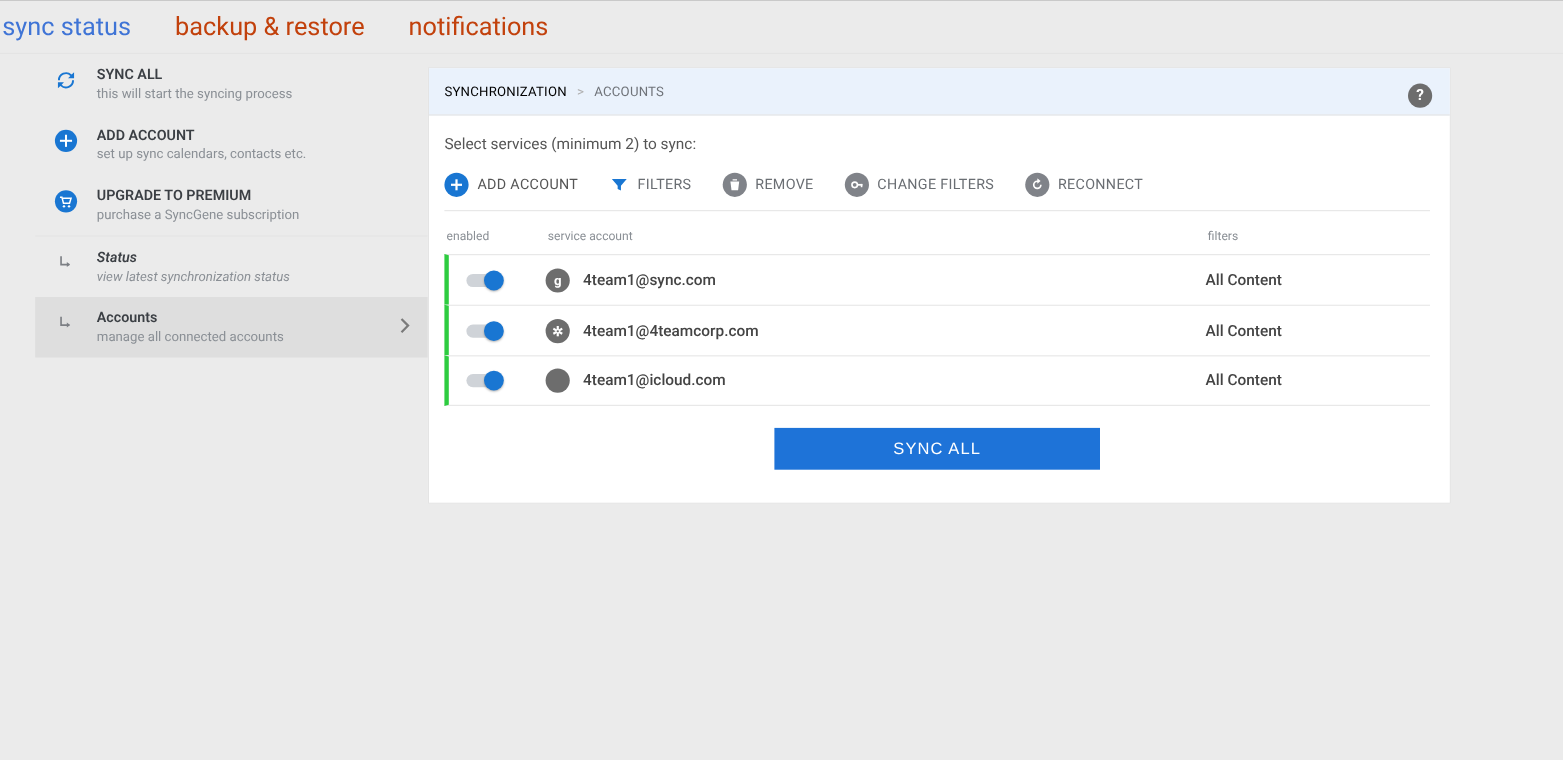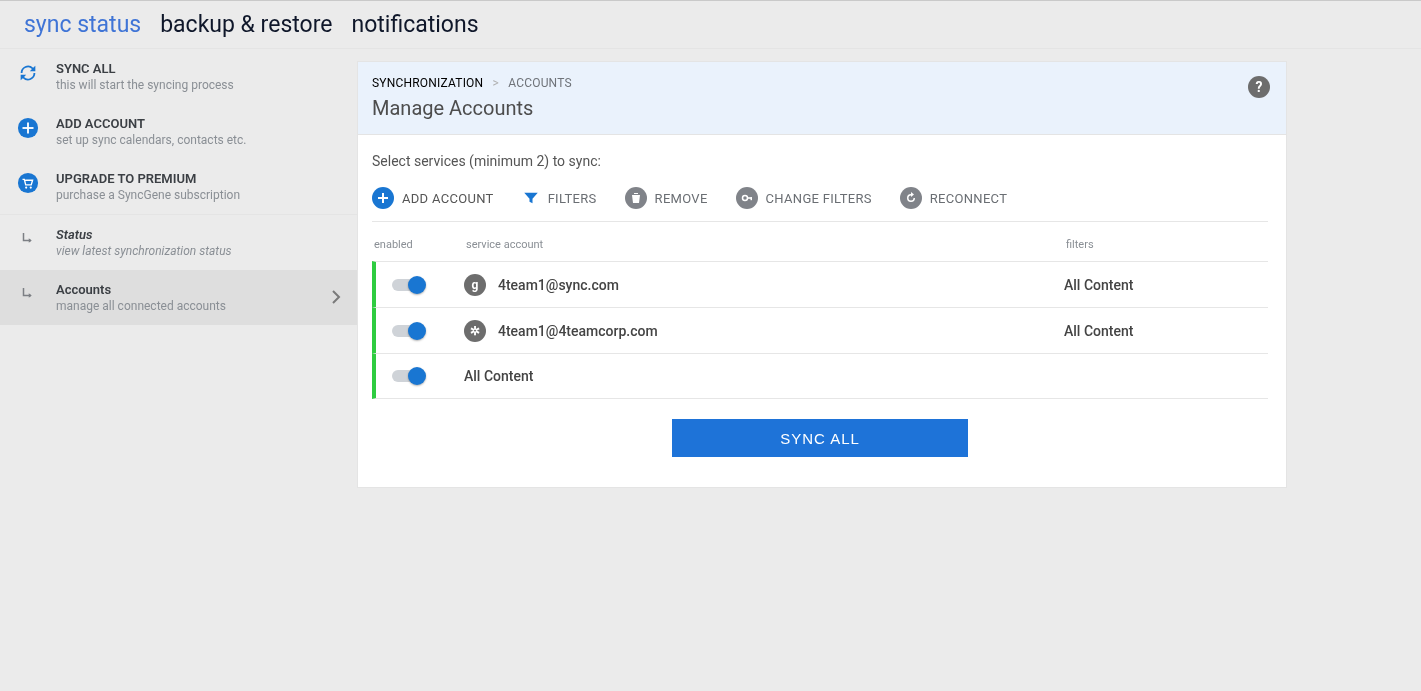--- a/index.html
+++ b/index.html
@@ -25,34 +25,34 @@
     font-family:"Segoe UI","Roboto",Arial,sans-serif;
     color:var(--text);
     font-size:14px;
     width:1421px;
     border-top:1px solid #c9c9c9;
   }
   .tabs{
     display:flex;
     align-items:center;
     height:48px;
-    padding-left:24px;
-    gap:19px;
+    padding-left:2px;
+    gap:40px;
     border-bottom:1px solid var(--border);
     background:var(--bg);
   }
   .tab{
     font-size:23px;
-    color:#0f172a;
+    color:#c2410c;
     font-weight:400;
     padding:10px 0 10px 0;
     cursor:pointer;
   }
   .tab.active{color:var(--link);}
-  .layout{display:flex;}
+  .layout{display:flex;margin-left:32px;}
   .sidebar{
     width:357px;
     min-height:620px;
   }
   .sb-item{
     display:flex;
     align-items:flex-start;
     padding:12px 16px 12px 16px;
     gap:16px;
     cursor:pointer;
@@ -262,21 +262,20 @@
 
   <div class="main">
     <div class="card">
 
       <div class="card-header">
         <div class="breadcrumb">
           <span class="bc-link">SYNCHRONIZATION</span>
           <span class="sep">&gt;</span>
           <span>ACCOUNTS</span>
         </div>
-        <div class="page-title">Manage Accounts</div>
         <div class="help-icon">?</div>
       </div>
 
       <div class="card-body">
         <div class="subtitle">Select services (minimum 2) to sync:</div>
 
         <div class="toolbar">
           <div class="tool-btn primary">
             <span class="circ">
               <svg width="12" height="12" viewBox="0 0 12 12">
@@ -353,20 +352,24 @@
           </div>
           <div class="r-f">All Content</div>
         </div>
 
         <div class="row">
           <div class="r-en">
             <div class="toggle">
                 <div class="knob"></div>
               </div>
           </div>
+          <div class="r-sa">
+            <span class="svc-icon"></span>
+            <span>4team1@icloud.com</span>
+          </div>
           <div class="r-f">All Content</div>
         </div>
 
         <button class="big-btn">SYNC ALL</button>
       </div>
 
     </div>
   </div>
 </div>
 

